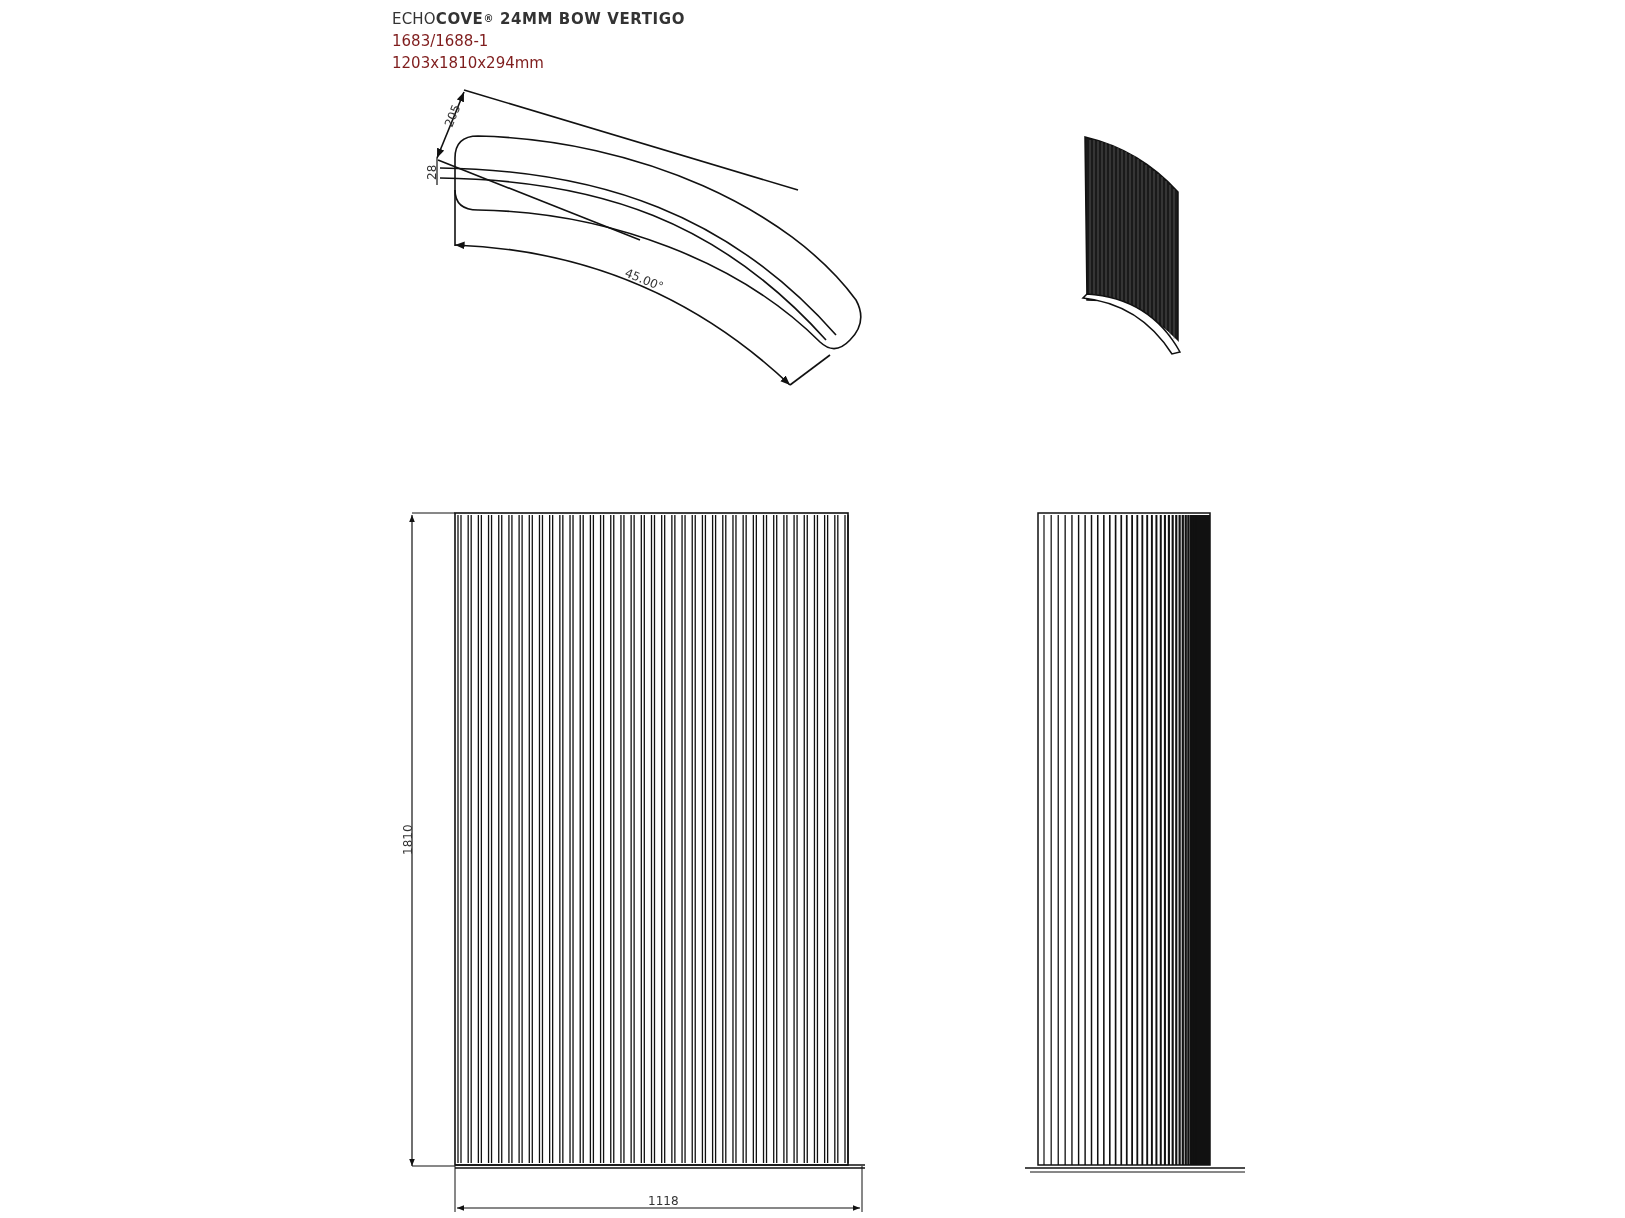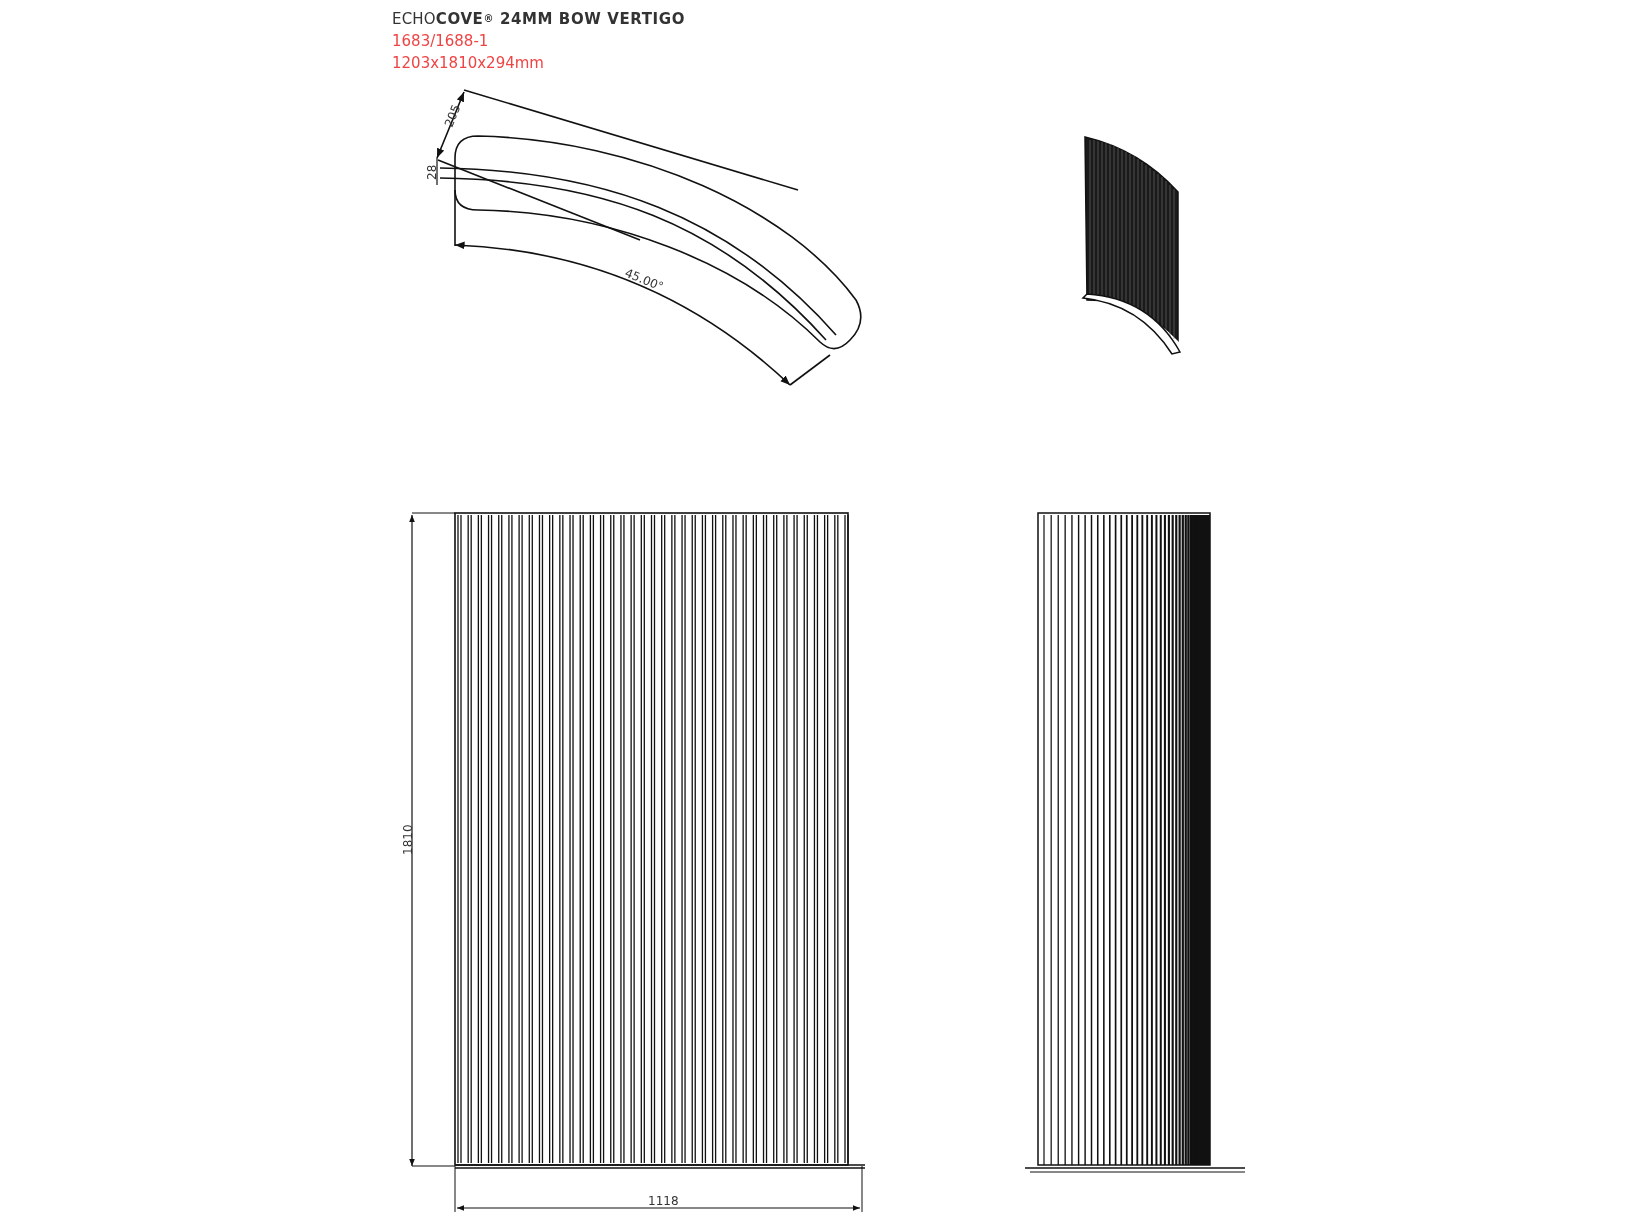--- a/index.html
+++ b/index.html
@@ -1,21 +1,21 @@
 <!DOCTYPE html>
 <html><head>
   <meta charset="utf-8">
   <style>
     html, body { margin: 0; padding: 0; background: #ffffff; }
     body { width: 1625px; height: 1218px; position: relative; overflow: hidden; font-family: "DejaVu Sans", sans-serif; color: #222; }
     .title-block { position: absolute; left: 392px; top: 8px; line-height: 22px; font-size: 15px; color: #333; }
     .title-line { display: block; white-space: nowrap; }
     .title-light { font-weight: 400; letter-spacing: 0.2px; }
     .title-bold { font-weight: 700; letter-spacing: 0.6px; }
-    .title-sub { font-weight: 400; color: #ef4444; }
+    .title-sub { font-weight: 400; color: #7f1d1d; }
     svg.drawing { position: absolute; left: 0; top: 0; }
     .dim-text { font-family: "DejaVu Sans", sans-serif; font-size: 12px; fill: #333; }
   </style>
 </head>
 <body>
 
 <div class="title-block">
   <span class="title-line"><span class="title-light">ECHO</span><span class="title-bold">COVE</span><span class="title-bold" style="font-size:10px;vertical-align:top;">®</span><span class="title-bold"> 24MM BOW VERTIGO</span></span>
   <span class="title-line title-sub">1683/1688-1</span>
   <span class="title-line title-sub">1203x1810x294mm</span>

